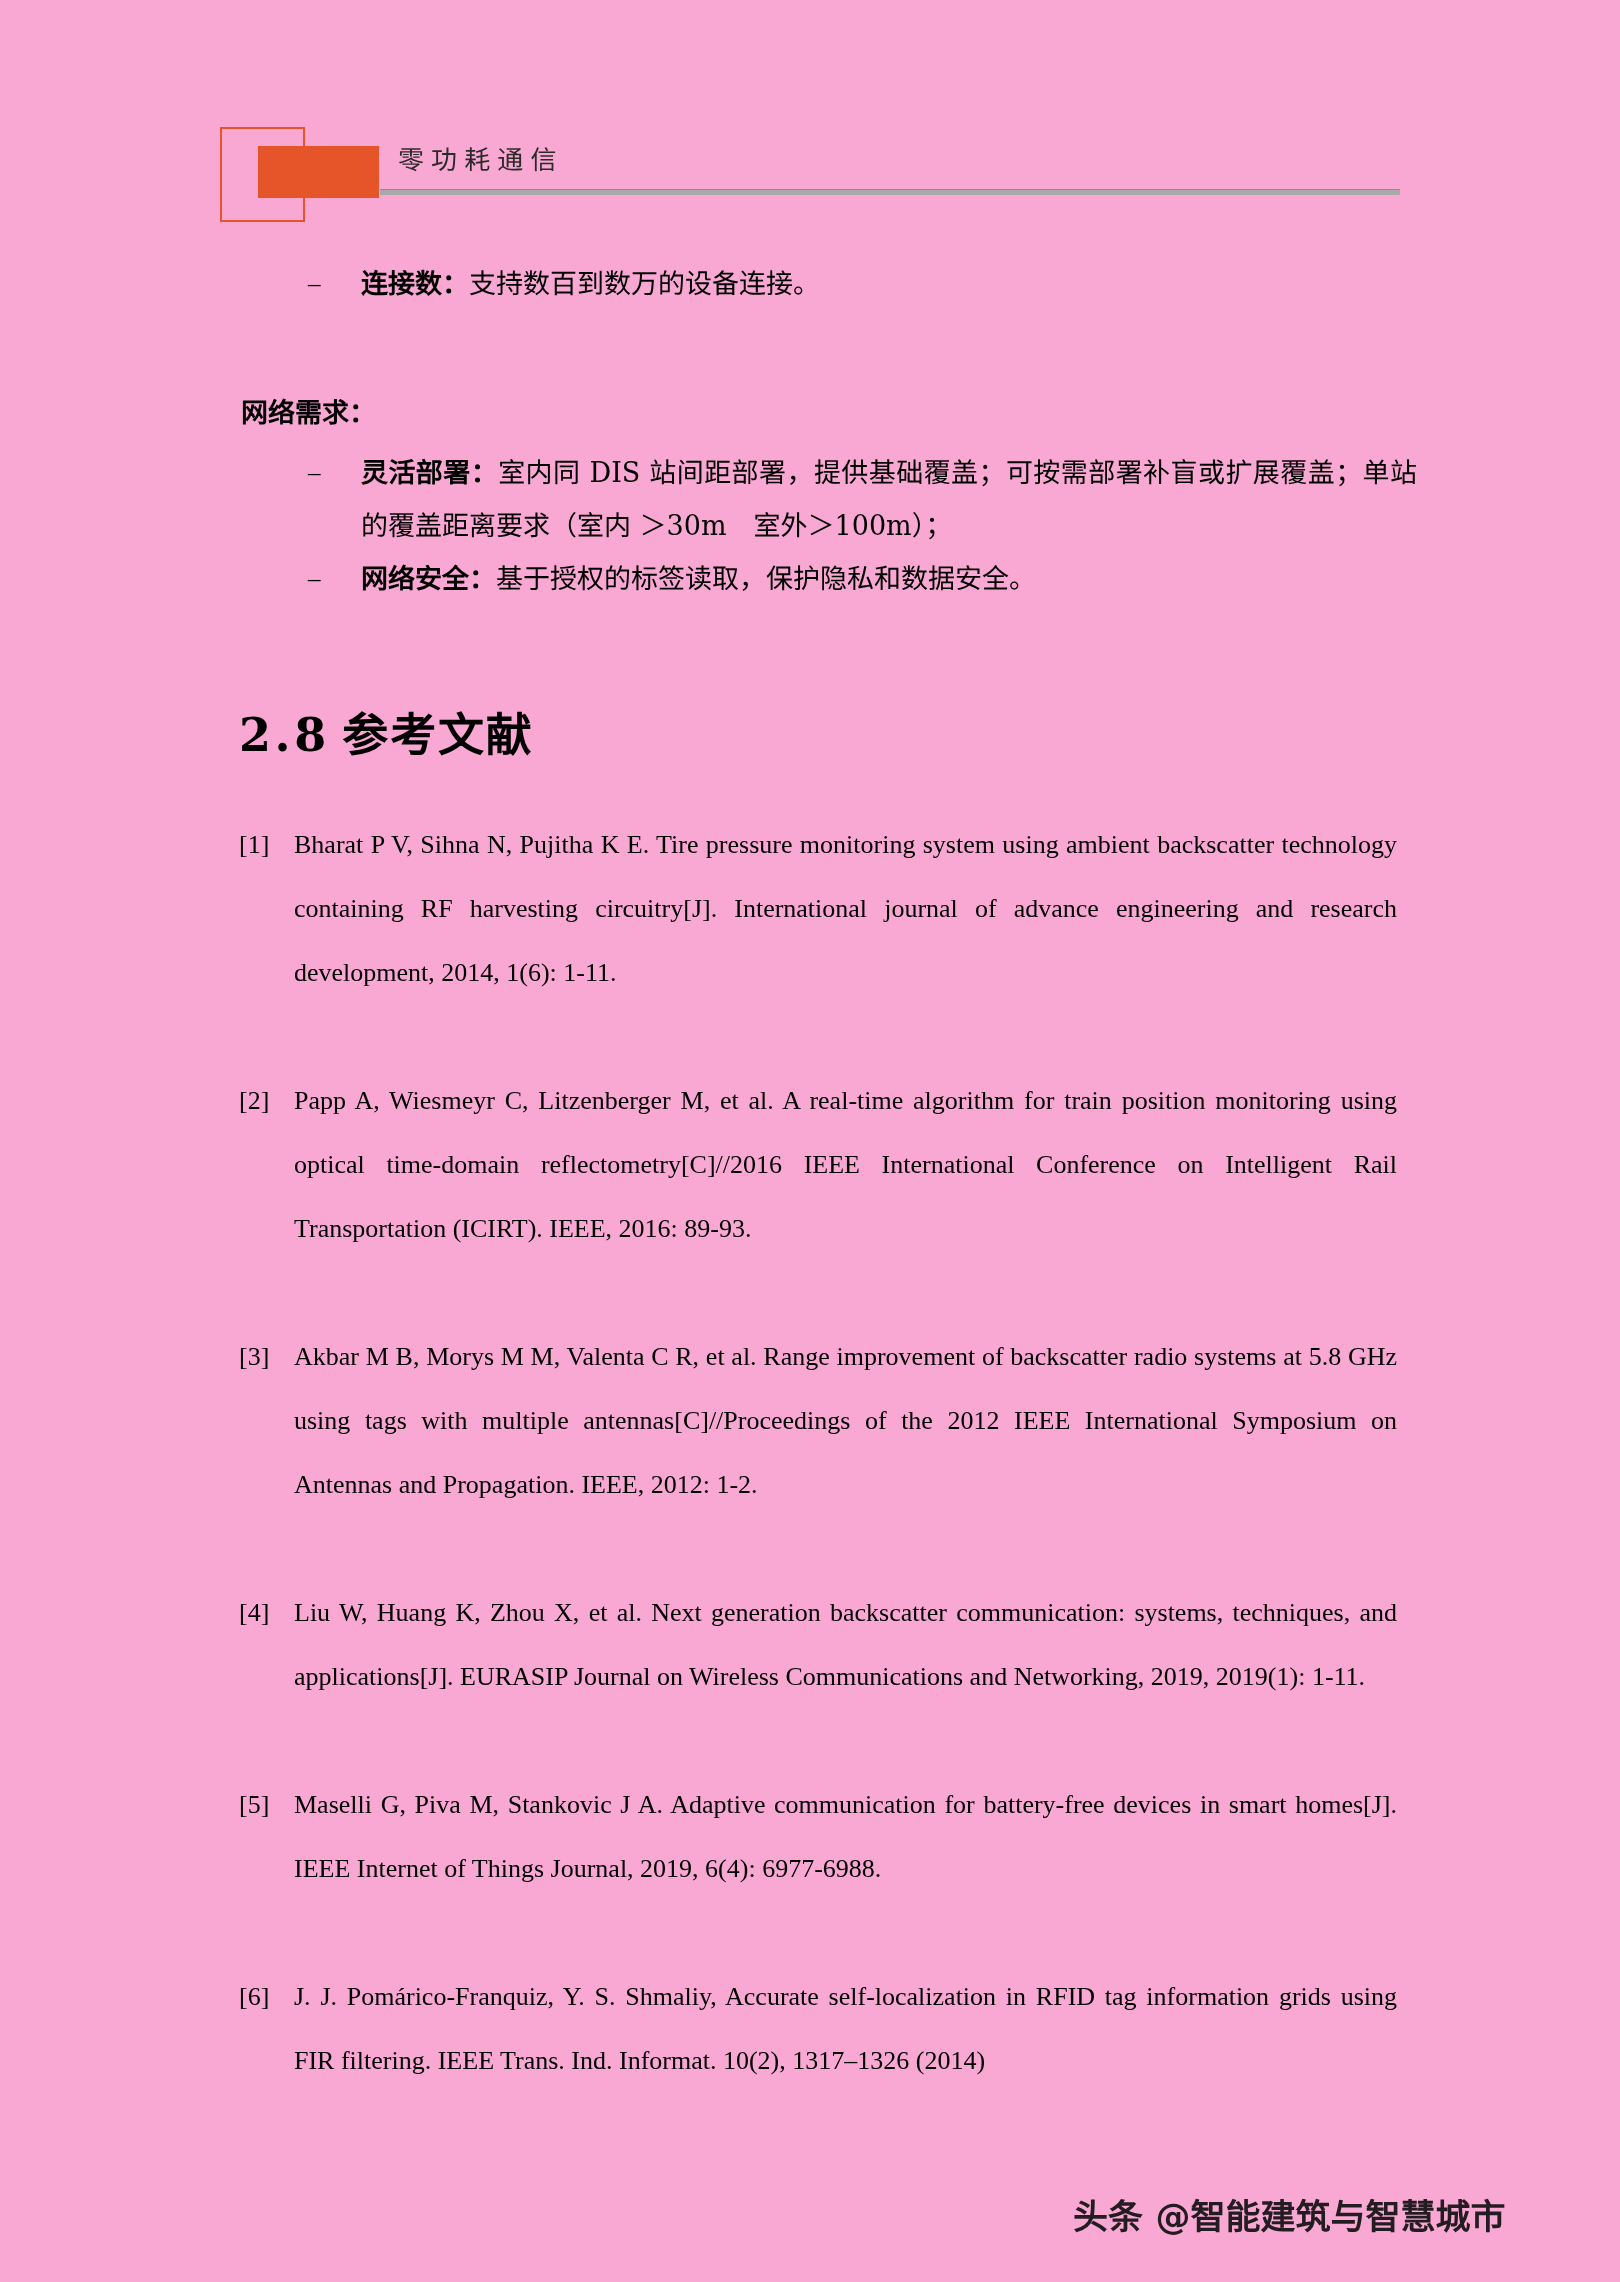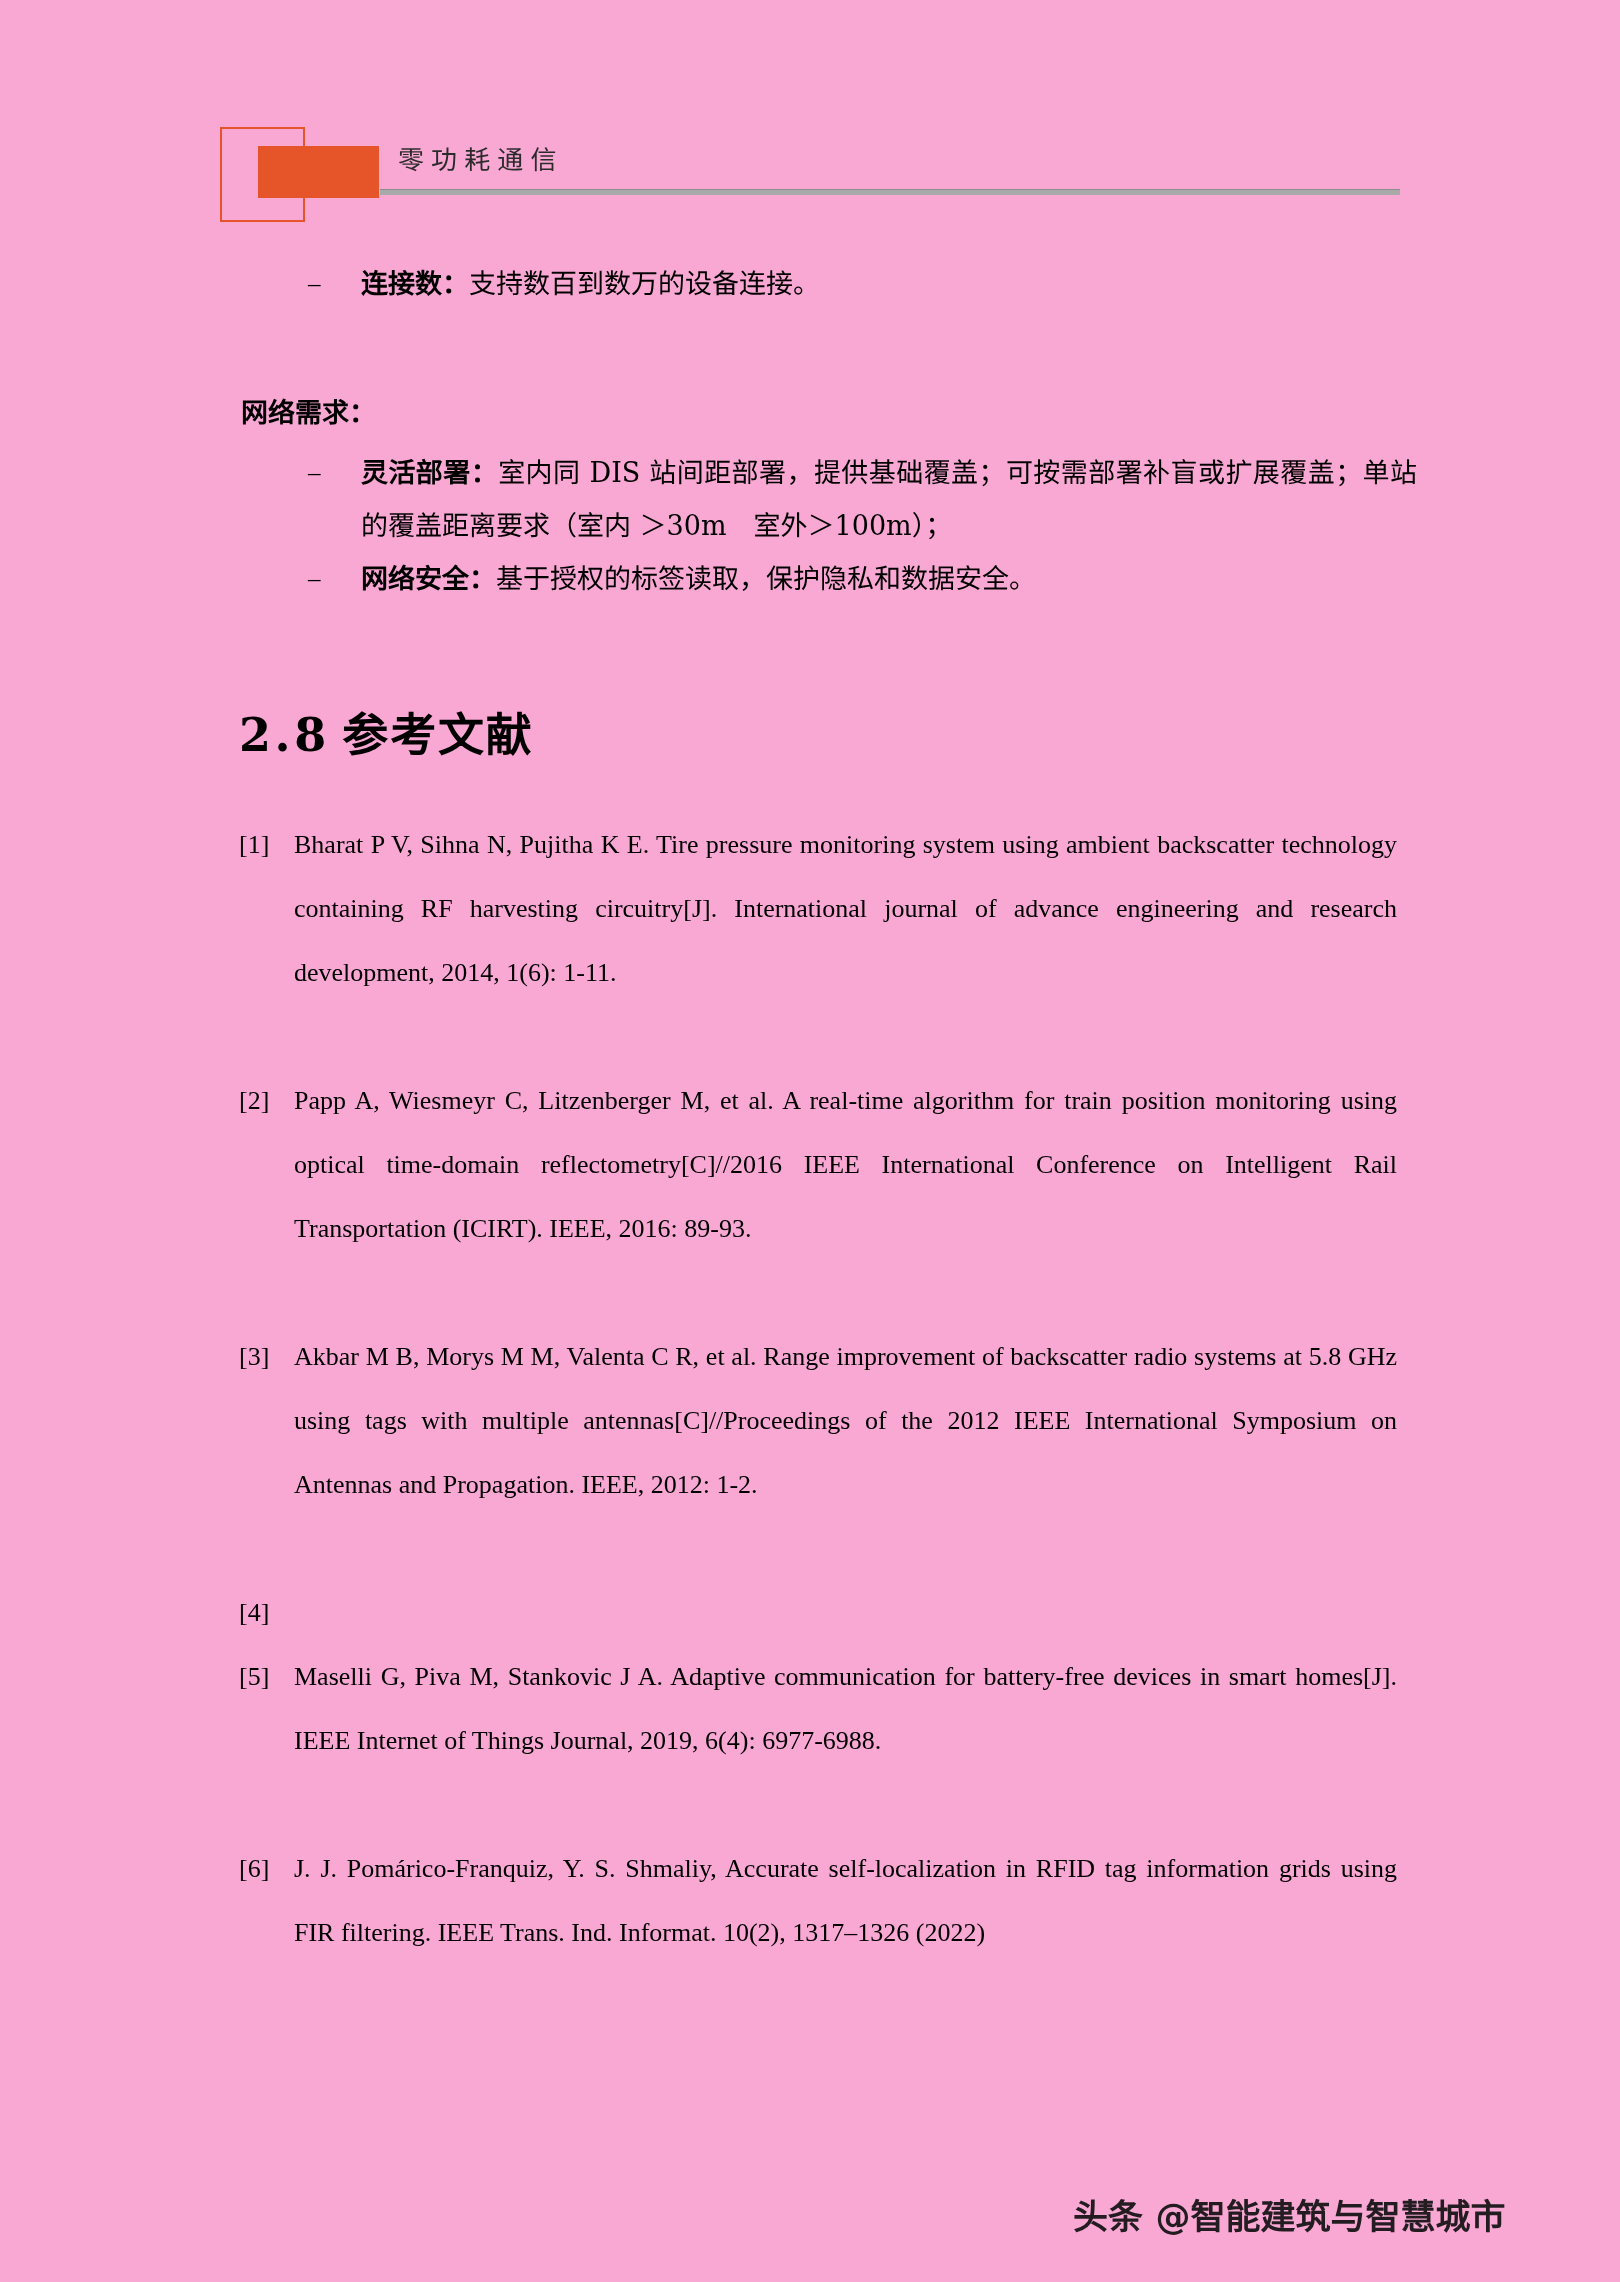--- a/index.html
+++ b/index.html
@@ -253,30 +253,31 @@
         <span class="ref-body">Papp A, Wiesmeyr C, Litzenberger M, et al. A real-time algorithm for train position monitoring using optical time-domain reflectometry[C]//2016 IEEE International Conference on Intelligent Rail Transportation (ICIRT). IEEE, 2016: 89-93.</span>
       </div>
 
       <div class="ref-item">
         <span class="ref-marker">[3]</span>
         <span class="ref-body">Akbar M B, Morys M M, Valenta C R, et al. Range improvement of backscatter radio systems at 5.8 GHz using tags with multiple antennas[C]//Proceedings of the 2012 IEEE International Symposium on Antennas and Propagation. IEEE, 2012: 1-2.</span>
       </div>
 
       <div class="ref-item">
         <span class="ref-marker">[4]</span>
+        <span class="ref-body">Liu W, Huang K, Zhou X, et al. Next generation backscatter communication: systems, techniques, and applications[J]. EURASIP Journal on Wireless Communications and Networking, 2019, 2019(1): 1-11.</span>
       </div>
 
       <div class="ref-item">
         <span class="ref-marker">[5]</span>
         <span class="ref-body">Maselli G, Piva M, Stankovic J A. Adaptive communication for battery-free devices in smart homes[J]. IEEE Internet of Things Journal, 2019, 6(4): 6977-6988.</span>
       </div>
 
       <div class="ref-item">
         <span class="ref-marker">[6]</span>
-        <span class="ref-body">J. J. Pomárico-Franquiz, Y. S. Shmaliy, Accurate self-localization in RFID tag information grids using FIR filtering. IEEE Trans. Ind. Informat. 10(2), 1317–1326 (2022)</span>
+        <span class="ref-body">J. J. Pomárico-Franquiz, Y. S. Shmaliy, Accurate self-localization in RFID tag information grids using FIR filtering. IEEE Trans. Ind. Informat. 10(2), 1317–1326 (2014)</span>
       </div>
 
     </div>
 
   </div>
 
   <div class="watermark">
     <span class="wm-brand">头条</span><span>@智能建筑与智慧城市</span>
   </div>
 

